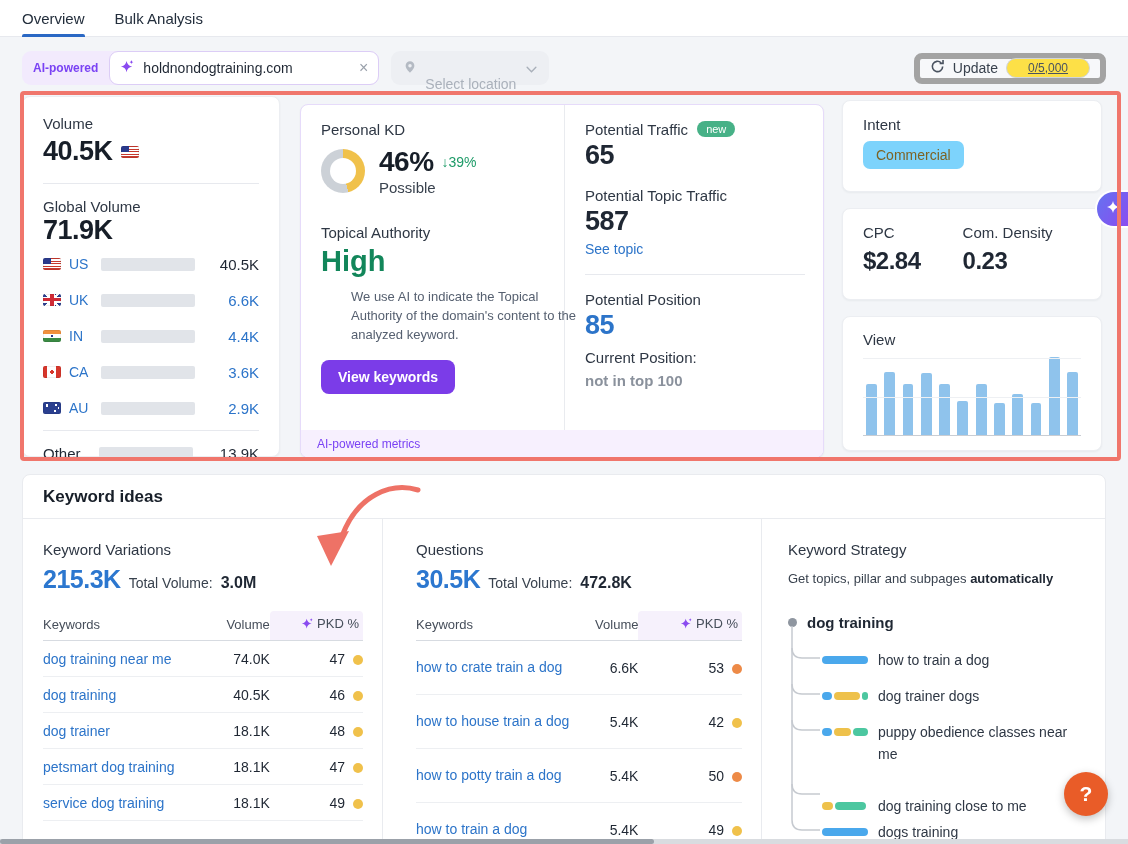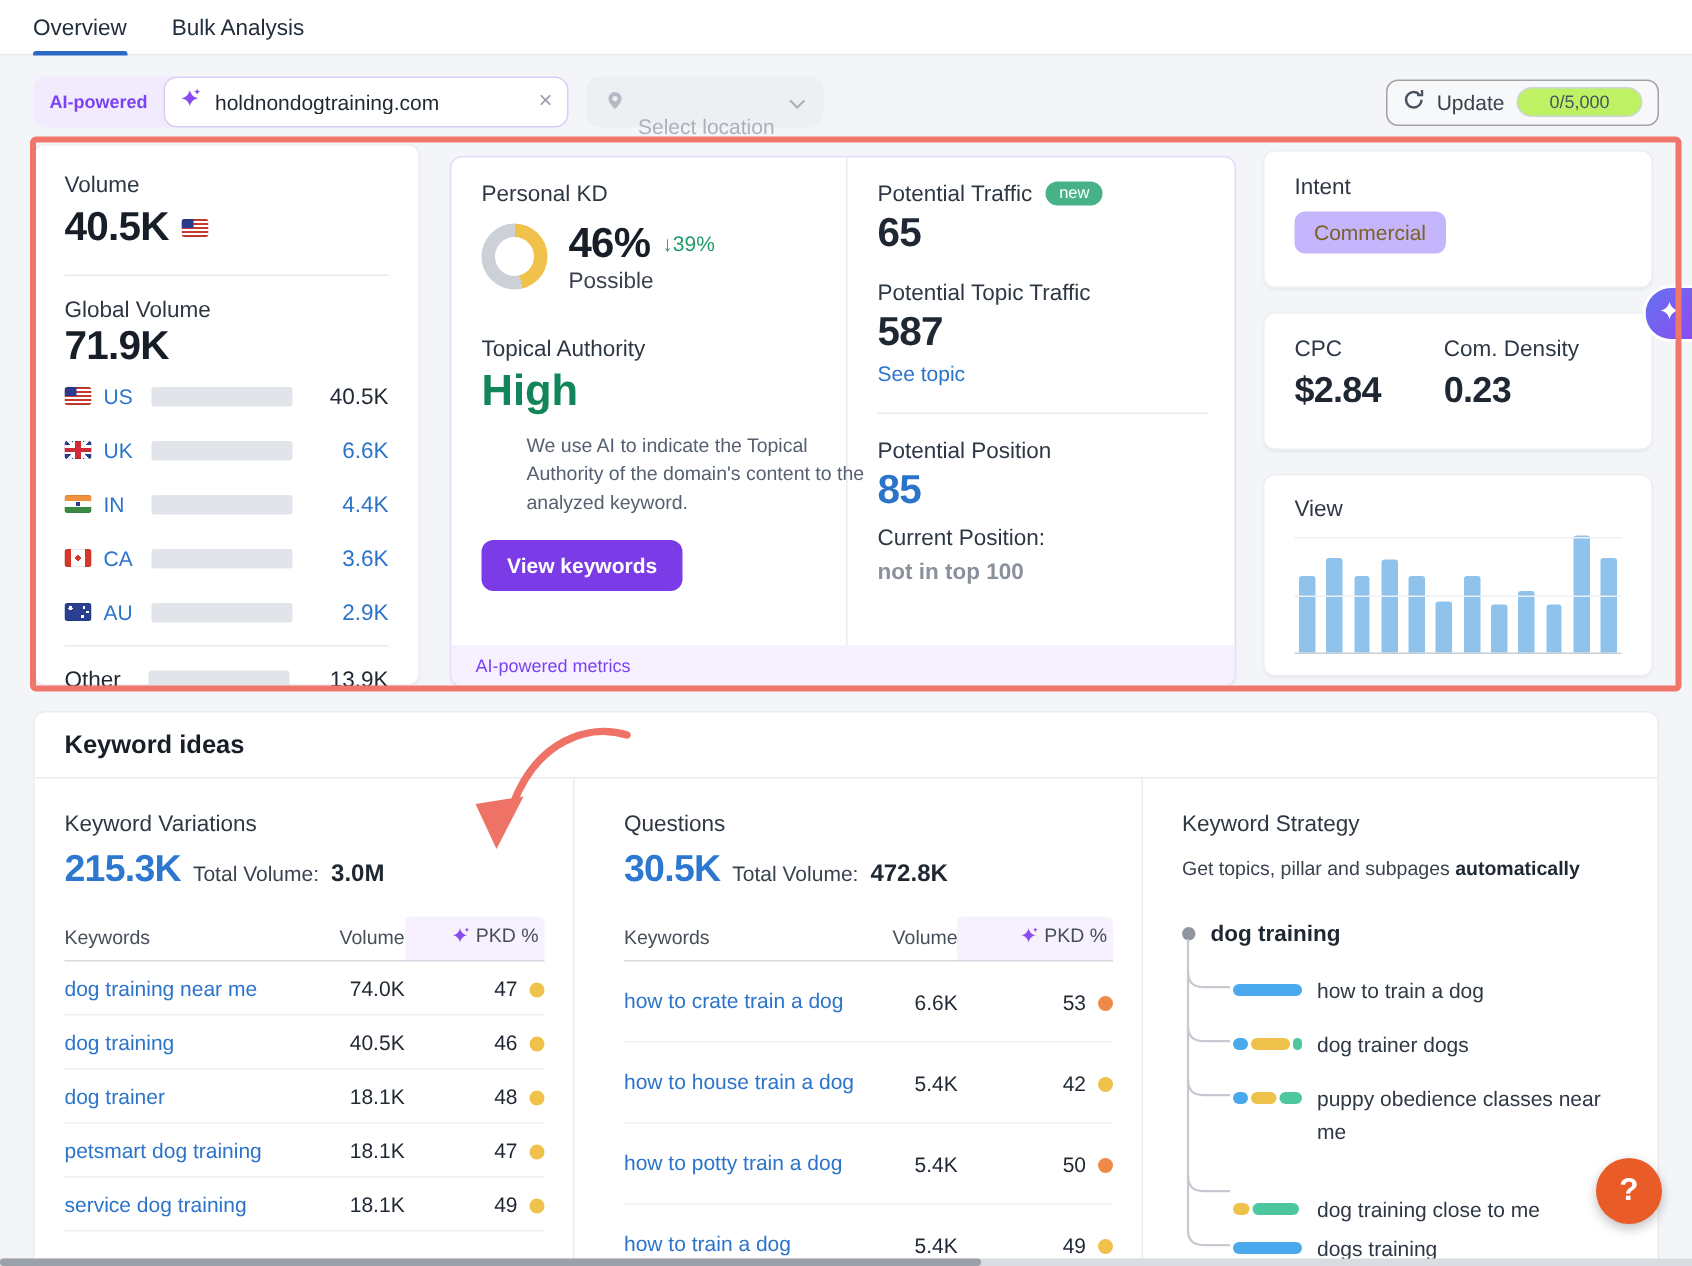--- a/index.html
+++ b/index.html
@@ -23,23 +23,23 @@
   .ai-badge { color:#7a42f4; font-size:12px; font-weight:700; padding:0 11px; white-space:nowrap; }
   .search-input-wrap { display:flex; align-items:center; background:#fff; border:1px solid #dccdf6;
                        border-radius:9px; height:34px; width:270px; padding:0 10px; gap:8px; }
   .search-input-wrap input { border:none; outline:none; font-size:14px; color:#1f2733; flex:1;
                              font-family:"Liberation Sans",sans-serif; background:transparent; }
   .clear-x { color:#9aa1ab; font-size:16px; line-height:1; cursor:pointer; }
   .location { margin-left:12px; display:flex; align-items:center; gap:8px; background:#edeff3;
               border-radius:9px; height:34px; padding:0 12px; color:#aab1bb; font-size:14px; min-width:158px; }
   .location .loc-text { flex:1;margin-top:32px; }
   .update-btn { margin-left:auto; display:flex; align-items:center; gap:8px; background:#f7f8fa;
-                border:1px solid #a3a3a3; border-radius:8px; height:31px; padding:0 10px;
+                border:6px solid #a3a3a3; border-radius:8px; height:31px; padding:0 10px;
                 font-size:14px; color:#39424e; cursor:pointer; }
-  .update-pill { background:#bef264; border:1px solid #cfd4da; border-radius:11px; font-size:12px; padding:2px 21px; color:#4a5360; }
+  .update-pill { background:#fde047; border:1px solid #cfd4da; border-radius:11px; font-size:12px; padding:2px 21px; color:#4a5360;text-decoration:underline; }
 
   
   .card { position:absolute; background:#fff; border:1px solid #eceef2; border-radius:8px;
           box-shadow:0 1px 2px rgba(27,31,38,.05); }
   .metric-label { font-size:15px; color:#2e3744; }
   .metric-big { font-size:27px; font-weight:700; color:#171e28; letter-spacing:-.5px; }
 
   #volume-card { left:22px; top:96px; width:258px; height:361px; padding:18px 20px; }
   .flag { display:inline-block; width:18px; height:12px; border-radius:2px;
           box-shadow:inset 0 0 0 .5px rgba(0,0,0,.12); flex-shrink:0; }
@@ -98,21 +98,21 @@
   .new-badge { background:#47b187; color:#fff; font-size:11px; border-radius:10px; padding:2px 9px; }
   .pt-val { font-size:27px; font-weight:700; letter-spacing:-.5px; margin:2px 0 16px; }
   .see-topic { color:#2c74c9; font-size:14px; display:inline-block; margin-top:2px; cursor:pointer; }
   .kd-right .hr2 { margin:16px 0 16px; width:220px; }
   .pp-val { color:#2c74c9; }
   .current-label { font-size:15px; color:#2e3744; margin-top:8px; }
   .current-val { color:#8a919c; font-weight:700; font-size:15px; margin-top:6px; }
 
   
   #intent-card { left:842px; top:100px; width:260px; height:92px; padding:15px 20px; }
-  .commercial { display:inline-block; background:#c4b5fd; color:#7c6325; font-size:14px;
+  .commercial { display:inline-block; background:#7dd3fc; color:#7c6325; font-size:14px;
                 padding:6px 13px; border-radius:7px; margin-top:8px; }
   #cpc-card { left:842px; top:208px; width:260px; height:92px; padding:15px 20px; display:flex; gap:42px; }
   .cpc-val { font-size:24px; font-weight:700; margin-top:6px; letter-spacing:-.5px; }
   #trend-card { left:842px; top:316px; width:260px; height:135px; padding:14px 20px; }
   .trend-chart { position:relative; height:80px; margin-top:8px; display:flex; align-items:flex-end;
                  gap:7.5px; border-bottom:1.5px solid #c9cdd3; padding:0 3px; }
   .trend-chart::before, .trend-chart::after { content:''; position:absolute; left:0; right:0; height:1px; background:#eef0f3; }
   .trend-chart::before { top:2px; } .trend-chart::after { top:41px; }
   .tbar { width:11px; background:#8fc3ec; border-radius:2px 2px 0 0; }
 

